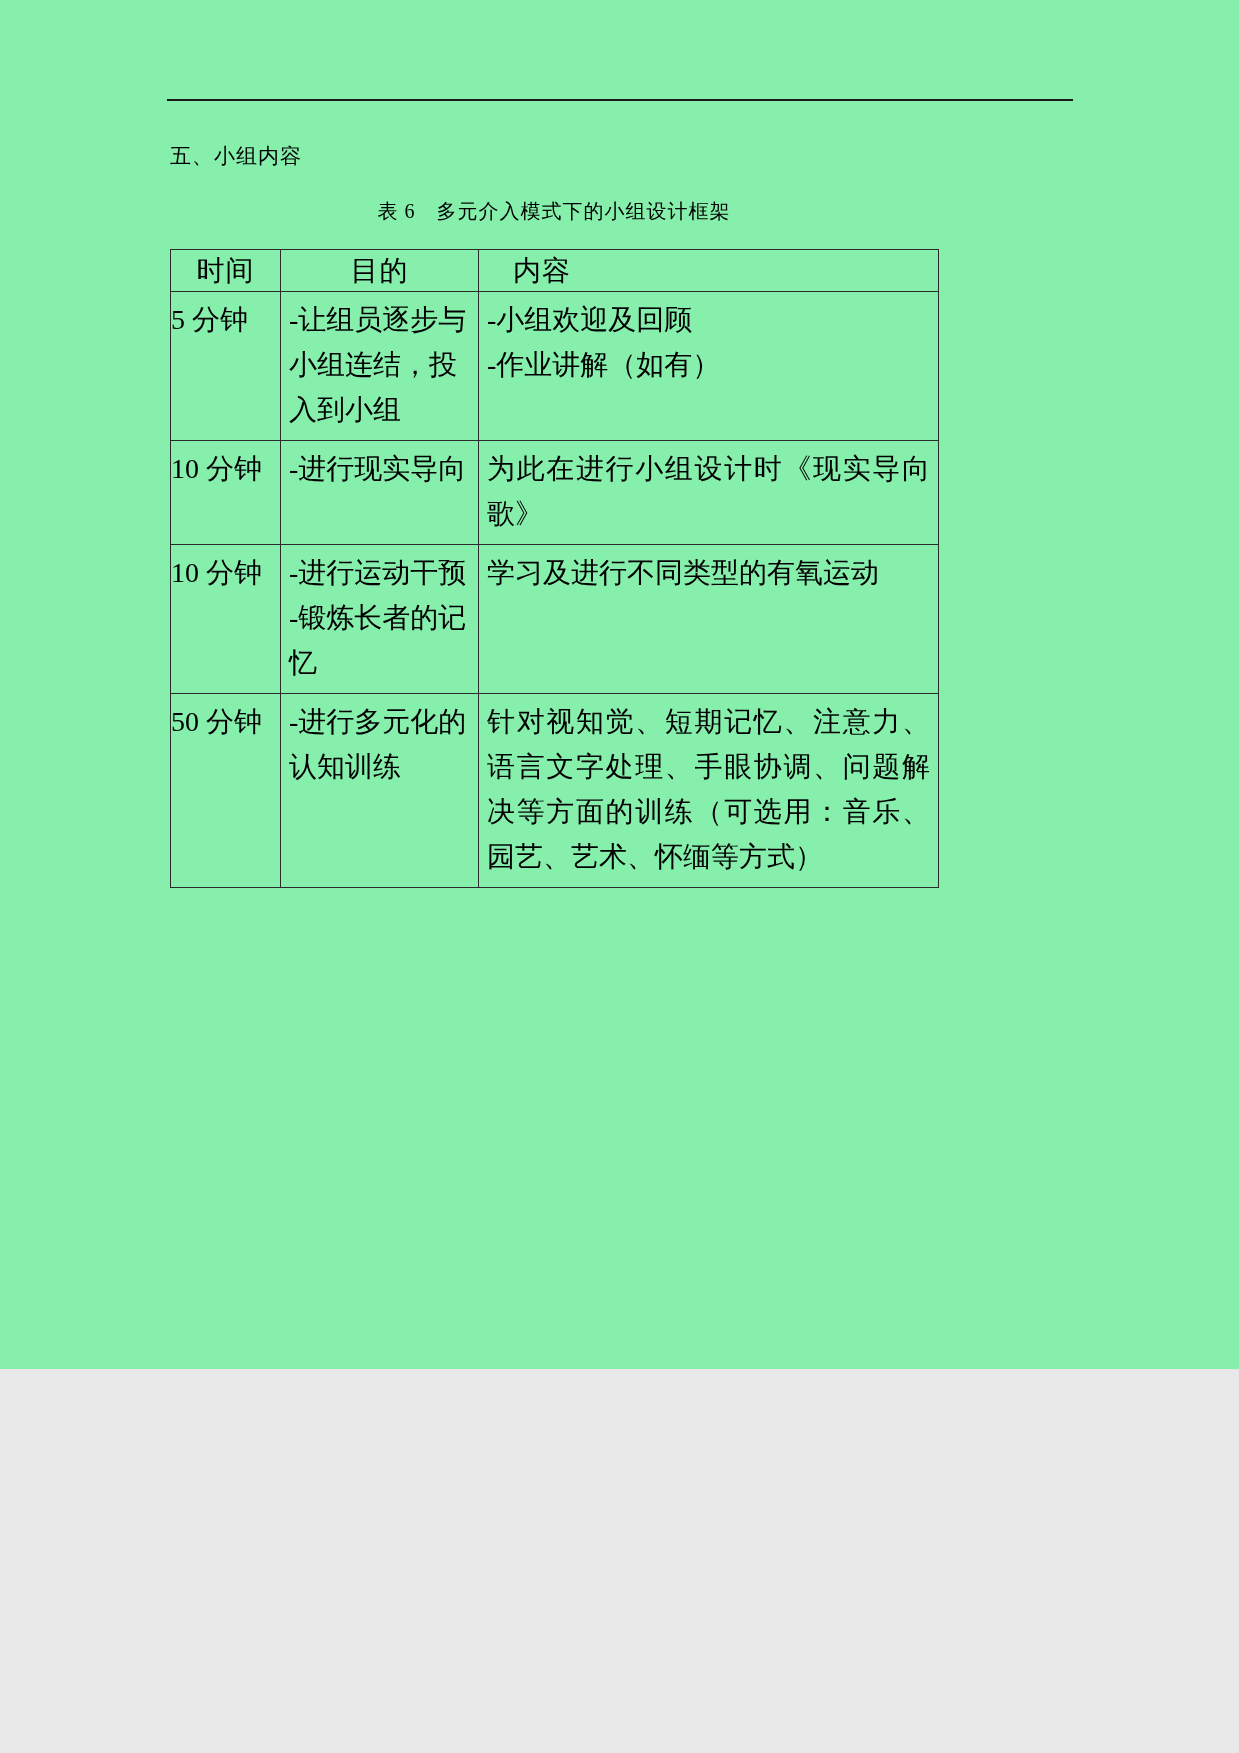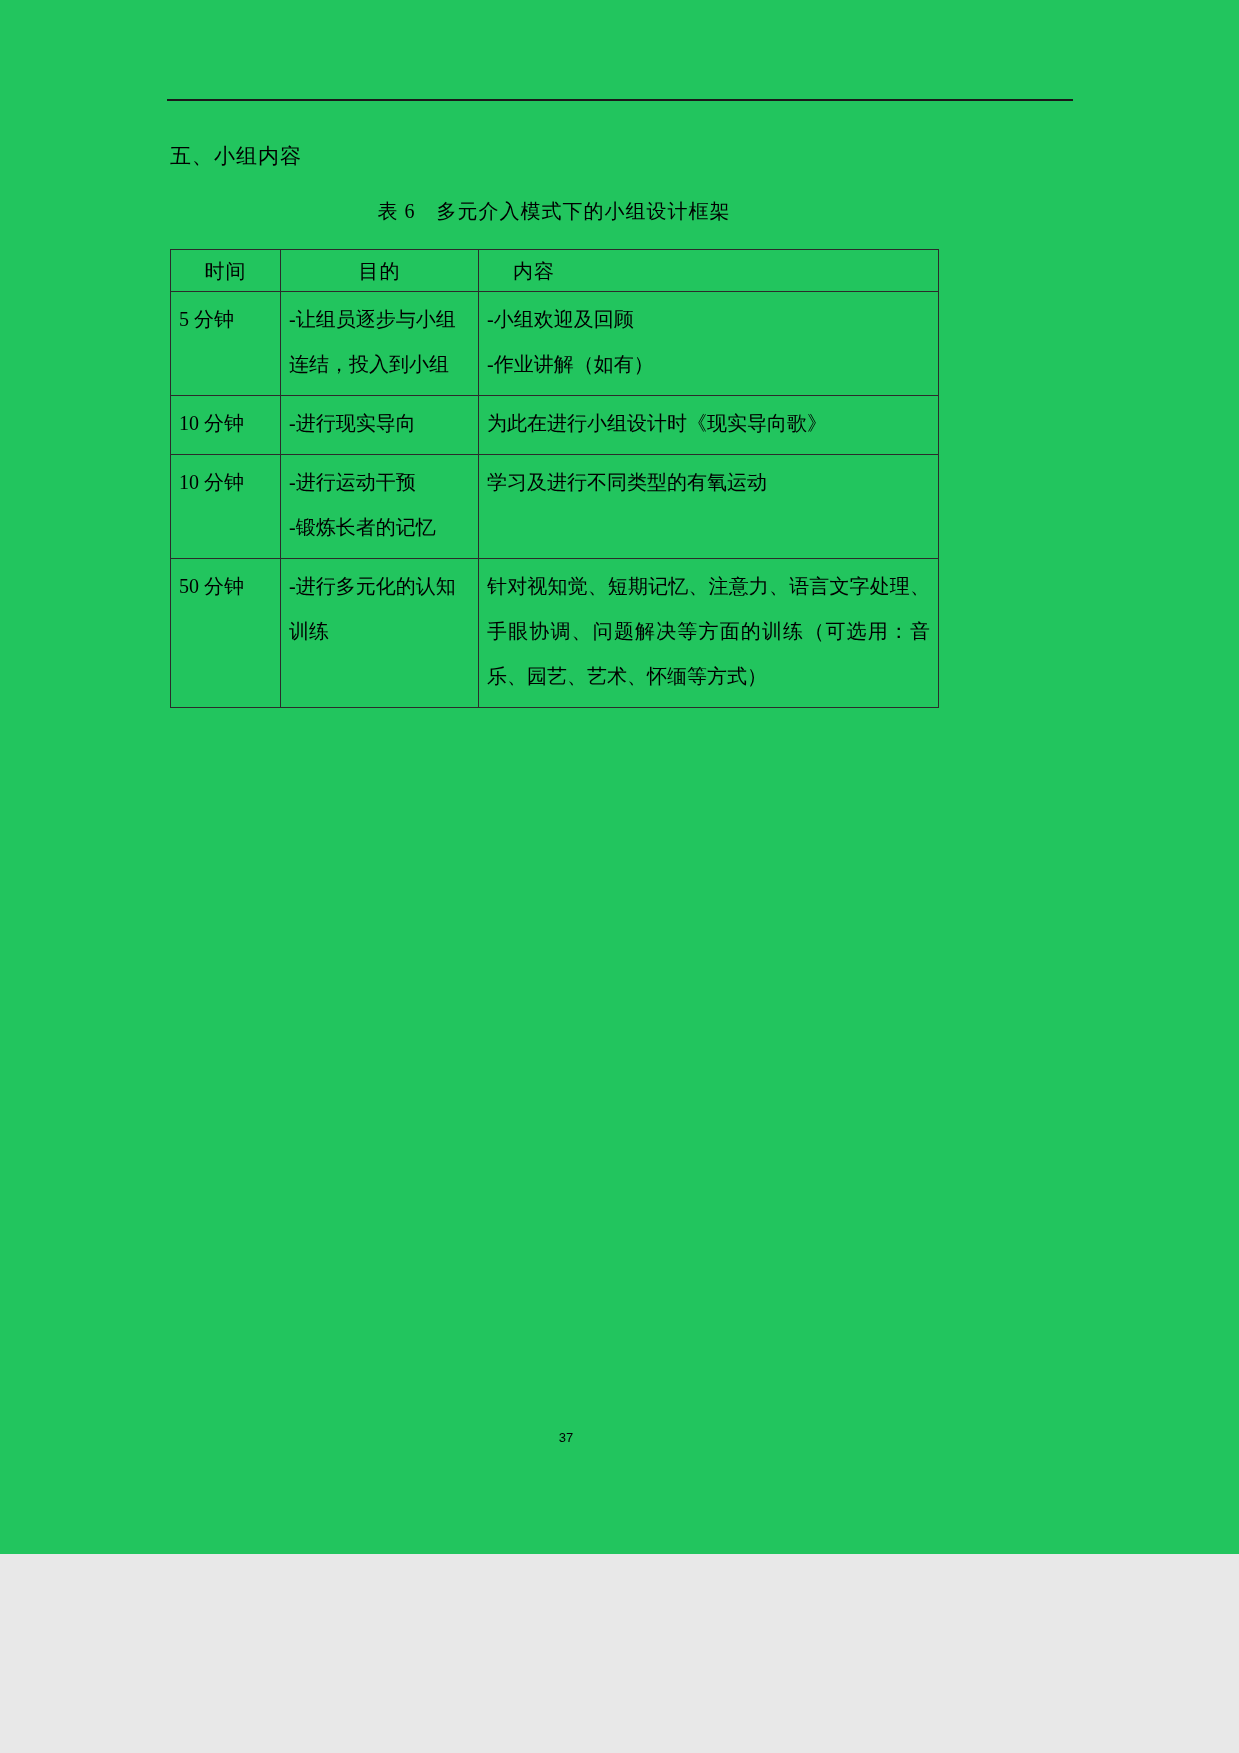--- a/index.html
+++ b/index.html
@@ -1,23 +1,23 @@
 <!DOCTYPE html>
 <html><head>
 <meta charset="utf-8">
 <style>
   * { margin: 0; padding: 0; box-sizing: border-box; }
   html, body { background: #e8e8e8; }
   body { font-family: "Liberation Serif", "DejaVu Serif", serif; color: #000; }
   .page {
     position: relative;
     width: 1239px;
-    height: 1554px;
+    height: 1369px;
     margin: 0 auto;
-    background: #22c55e;
+    background: #86efac;
     overflow: hidden;
   }
   .header-rule {
     position: absolute;
     left: 167px;
     top: 99px;
     width: 906px;
     border-top: 2px solid #1a1a1a;
   }
   .content {
@@ -44,21 +44,21 @@
     width: 768px;
     text-align: center;
     font-size: 20px;
     letter-spacing: 1px;
     margin-bottom: 24px;
   }
   table.design-table {
     width: 768px;
     border-collapse: collapse;
     table-layout: fixed;
-    font-size: 20px;
+    font-size: 28px;
   }
   table.design-table col.c1 { width: 110px; }
   table.design-table col.c2 { width: 198px; }
   table.design-table col.c3 { width: 460px; }
   table.design-table th,
   table.design-table td {
     border: 1px solid #2b2b2b;
     vertical-align: top;
     font-weight: normal;
   }
@@ -70,21 +70,21 @@
   }
   table.design-table th.th-content {
     text-align: left;
     padding-left: 34px;
   }
   table.design-table td {
     padding: 5px 8px 8px 8px;
     line-height: 45px;
     white-space: pre-line;
   }
-  table.design-table td.cell-time { padding-left: 8px; }
+  table.design-table td.cell-time { padding-left: 0; }
   table.design-table td.cell-content { text-align: justify; }
   .page-number {
     position: absolute;
     left: 170px;
     top: 1430px;
     width: 792px;
     text-align: center;
     font-size: 13px;
     font-family: "Liberation Sans", sans-serif;
   }

